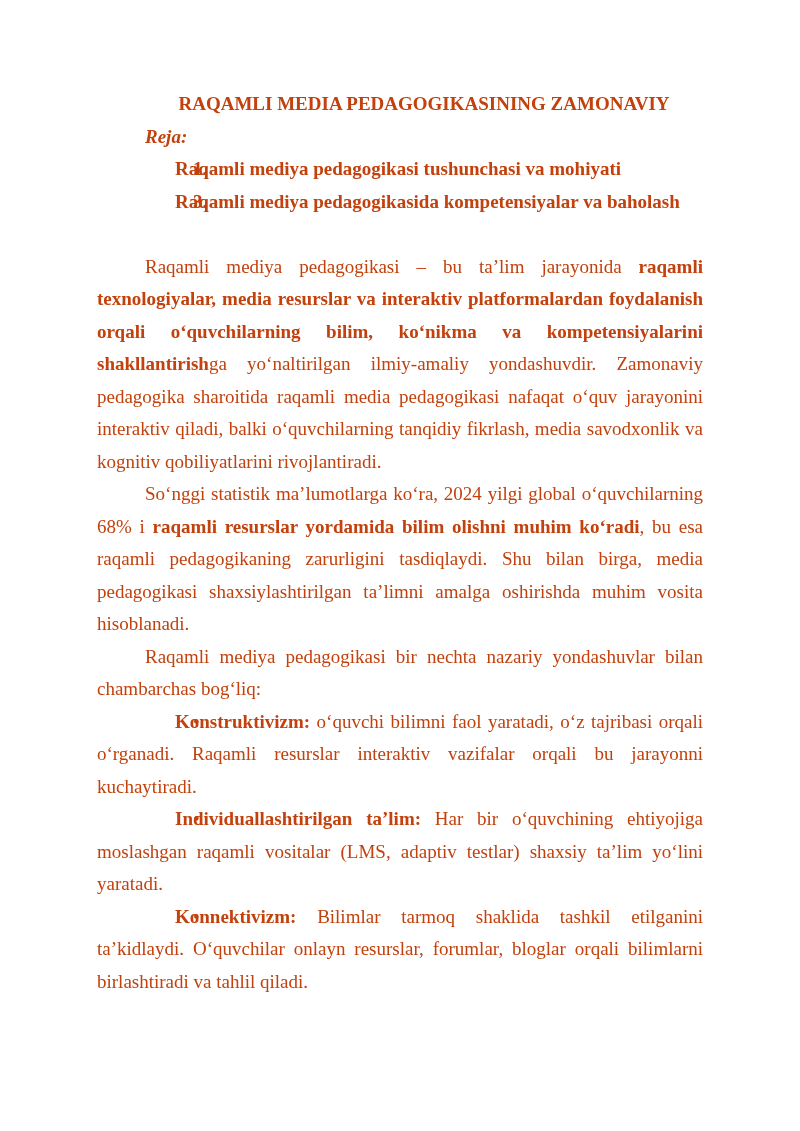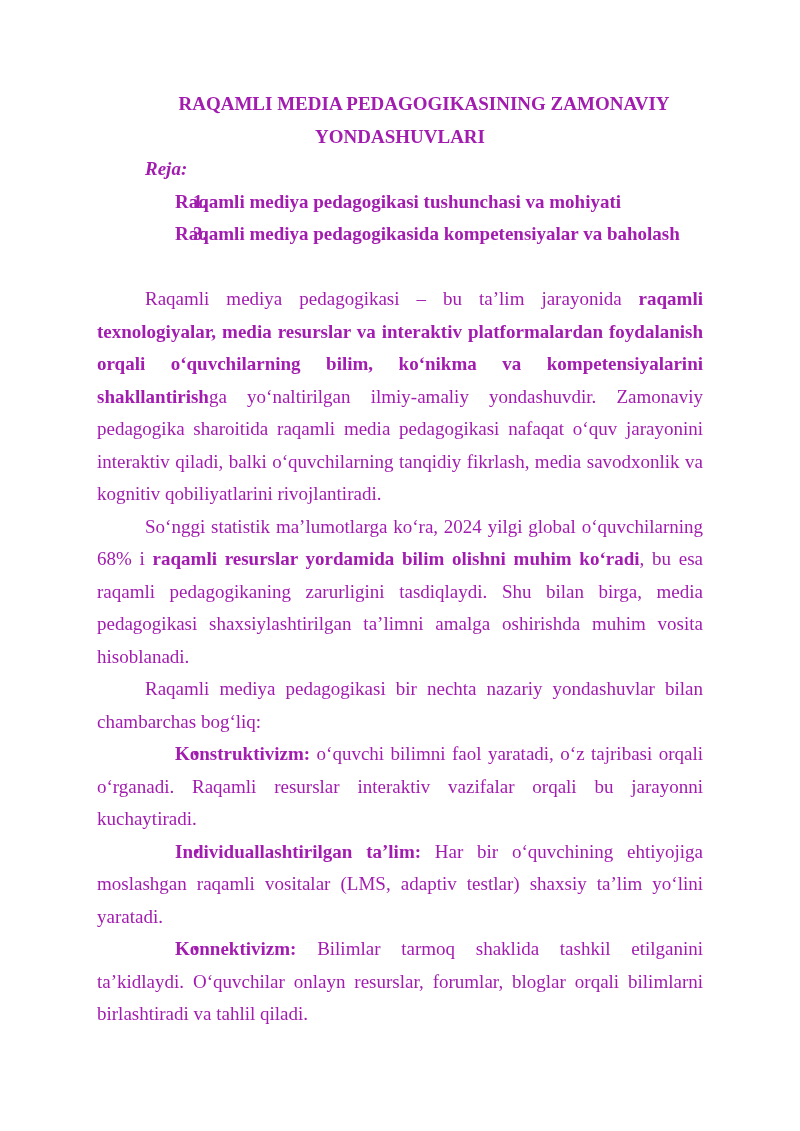--- a/index.html
+++ b/index.html
@@ -5,21 +5,21 @@
   html, body {
     margin: 0;
     padding: 0;
     background: #ffffff;
   }
   .page {
     position: relative;
     width: 800px;
     height: 1131px;
     background: #ffffff;
-    color: #a21caf;
+    color: #c2410c;
     font-family: "Liberation Serif", "DejaVu Serif", serif;
     font-size: 19px;
     line-height: 32.5px;
     box-sizing: border-box;
     padding: 88px 97px 0 97px;
     overflow: hidden;
   }
   .title-block {
     font-weight: bold;
     text-align: center;
@@ -62,21 +62,20 @@
   }
   b { font-weight: bold; }
 </style>
 </head>
 <body>
 
 <div class="page">
 
   <div class="title-block">
     <div class="title-line-1">RAQAMLI MEDIA PEDAGOGIKASINING ZAMONAVIY</div>
-    <div class="title-line-2">YONDASHUVLARI</div>
   </div>
 
   <div class="plan-heading">Reja:</div>
 
   <div class="plan-item"><span class="num">1.</span><span>Raqamli mediya pedagogikasi tushunchasi va mohiyati</span></div>
 
 
   <div class="plan-item"><span class="num">3.</span><span>Raqamli mediya pedagogikasida kompetensiyalar va baholash</span></div>
 
   <div class="spacer-line"></div>

